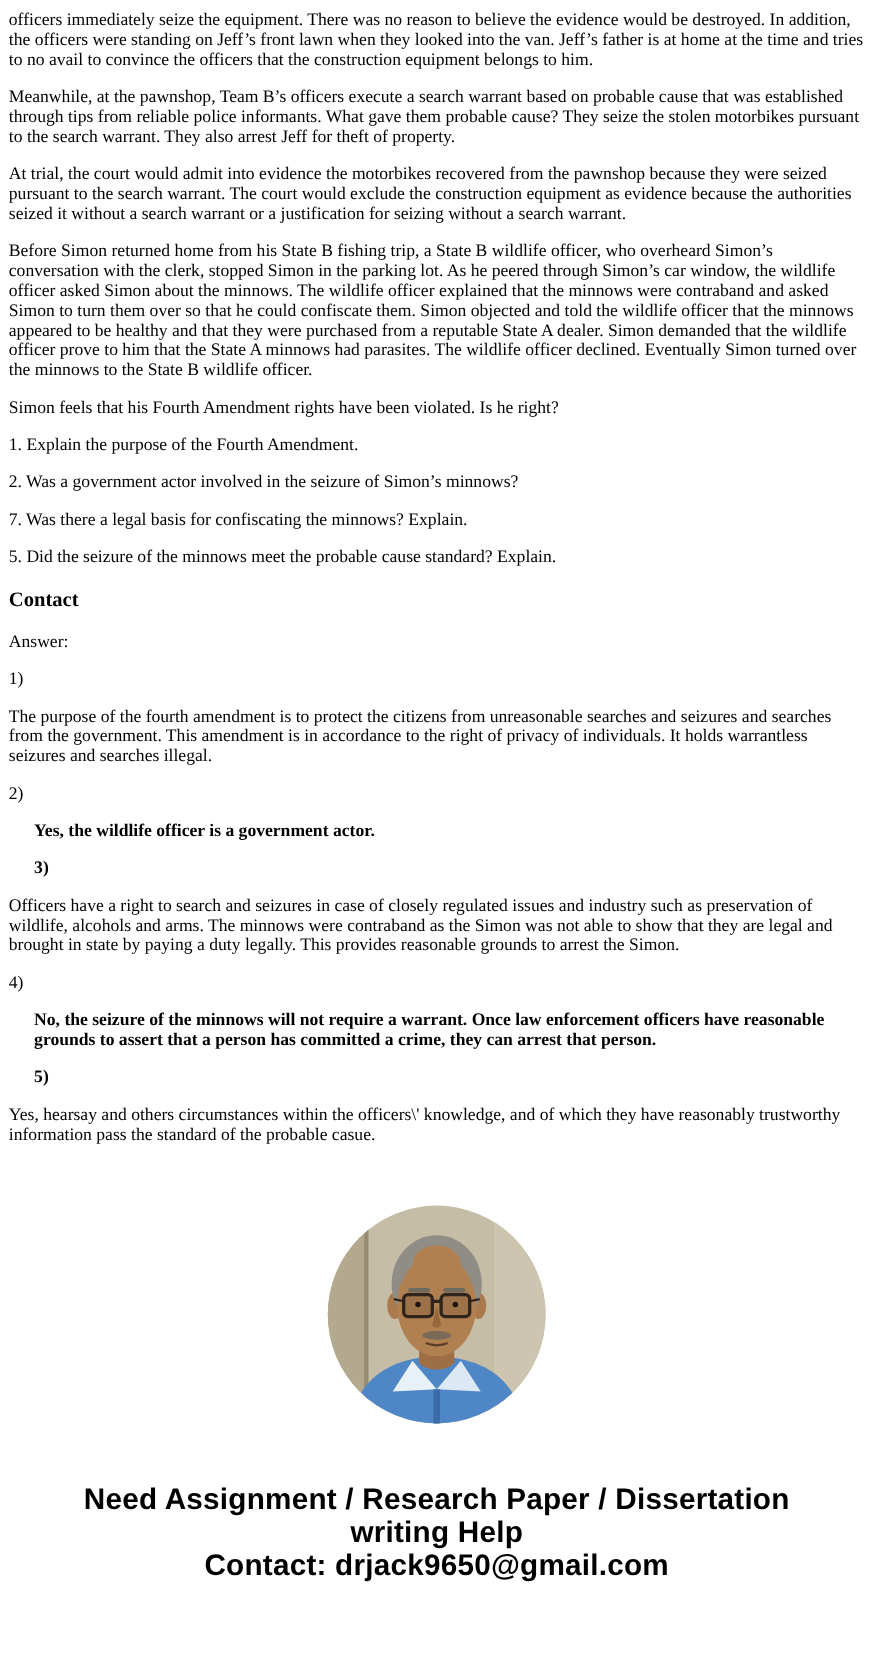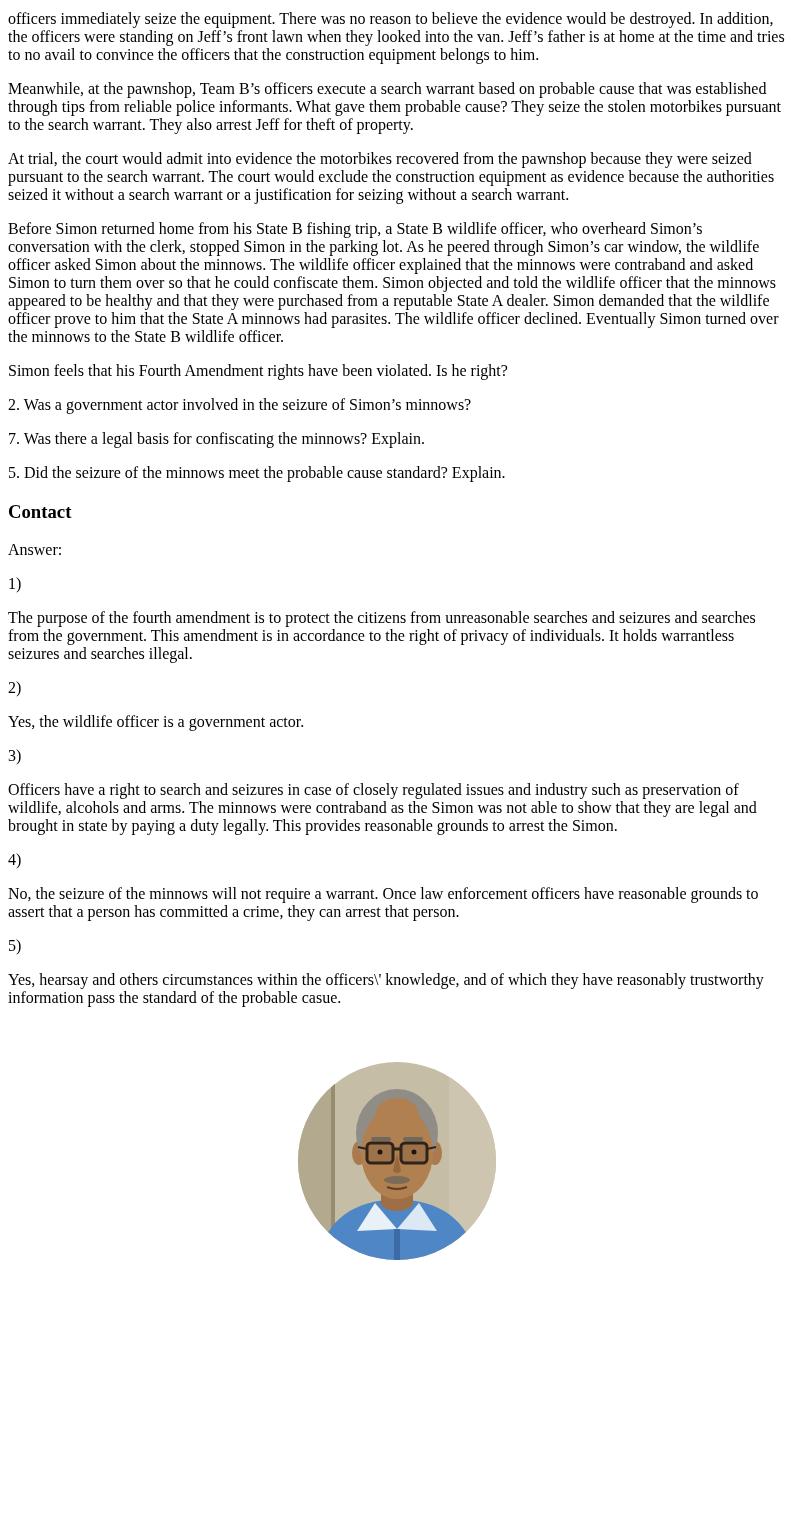--- a/index.html
+++ b/index.html
@@ -5,21 +5,21 @@
   html, body { background: #ffffff; }
   body {
     margin: -6px 8px 8px 8px;
     color: #000000;
     font-family: "Liberation Serif", "DejaVu Serif", serif;
     font-size: 16px;
     line-height: normal;
   }
   p { margin: 16px 0; }
   h3 { font-size: 1.17em; margin: 1em 0; font-weight: bold; }
-  .b { font-weight: normal; }
+  .b { font-weight: bold; margin-left: 23px; }
   .avatar-wrap { text-align: center; margin: 54px 0 0 0; }
   .avatar { width: 200px; height: 200px; vertical-align: top; }
   .footer {
     text-align: center;
     font-family: "Liberation Sans", "DejaVu Sans", sans-serif;
     font-weight: bold;
     font-size: 27px;
     line-height: 30px;
     margin: 53px 0 22px 0;
     letter-spacing: 0.2px;
@@ -29,20 +29,21 @@
 <body>
 
 <main>
 
   <p>officers immediately seize the equipment. There was no reason to believe the evidence would be destroyed. In addition, the officers were standing on Jeff’s front lawn when they looked into the van. Jeff’s father is at home at the time and tries to no avail to convince the officers that the construction equipment belongs to him.</p>
   <p>Meanwhile, at the pawnshop, Team B’s officers execute a search warrant based on probable cause that was established through tips from reliable police informants. What gave them probable cause? They seize the stolen motorbikes pursuant to the search warrant. They also arrest Jeff for theft of property.</p>
   <p>At trial, the court would admit into evidence the motorbikes recovered from the pawnshop because they were seized pursuant to the search warrant. The court would exclude the construction equipment as evidence because the authorities seized it without a search warrant or a justification for seizing without a search warrant.</p>
   <p>Before Simon returned home from his State B fishing trip, a State B wildlife officer, who overheard Simon’s conversation with the clerk, stopped Simon in the parking lot. As he peered through Simon’s car window, the wildlife officer asked Simon about the minnows. The wildlife officer explained that the minnows were contraband and asked Simon to turn them over so that he could confiscate them. Simon objected and told the wildlife officer that the minnows appeared to be healthy and that they were purchased from a reputable State A dealer. Simon demanded that the wildlife officer prove to him that the State A minnows had parasites. The wildlife officer declined. Eventually Simon turned over the minnows to the State B wildlife officer.</p>
   <p>Simon feels that his Fourth Amendment rights have been violated. Is he right?</p>
 
+  <p>1. Explain the purpose of the Fourth Amendment.</p>
   <p>2. Was a government actor involved in the seizure of Simon’s minnows?</p>
   <p>7. Was there a legal basis for confiscating the minnows? Explain.</p>
   <p>5. Did the seizure of the minnows meet the probable cause standard? Explain.</p>
 
   <h3>Contact</h3>
 
   <p>Answer:</p>
 
   <p>1)</p>
   <p>The purpose of the fourth amendment is to protect the citizens from unreasonable searches and seizures and searches from the government. This amendment is in accordance to the right of privacy of individuals. It holds warrantless seizures and searches illegal.</p>
@@ -100,14 +101,19 @@
         <circle cx="117" cy="91" r="2.5" fill="#1e1410"></circle>
 
         <path d="M100,92 L96,110 Q100,114 104,110 Z" fill="#96663c"></path>
 
         <ellipse cx="100" cy="119" rx="13" ry="4" fill="#7c6a58"></ellipse>
         <path d="M90,126 Q100,130 110,126" stroke="#5d3d2a" stroke-width="2" fill="none"></path>
       </g>
     </svg>
   </div>
 
+  <div class="footer">
+    <div>Need Assignment / Research Paper / Dissertation</div>
+    <div>writing Help</div>
+    <div>Contact: drjack9650@gmail.com</div>
+  </div>
 
 </main>
 
 </body></html>

